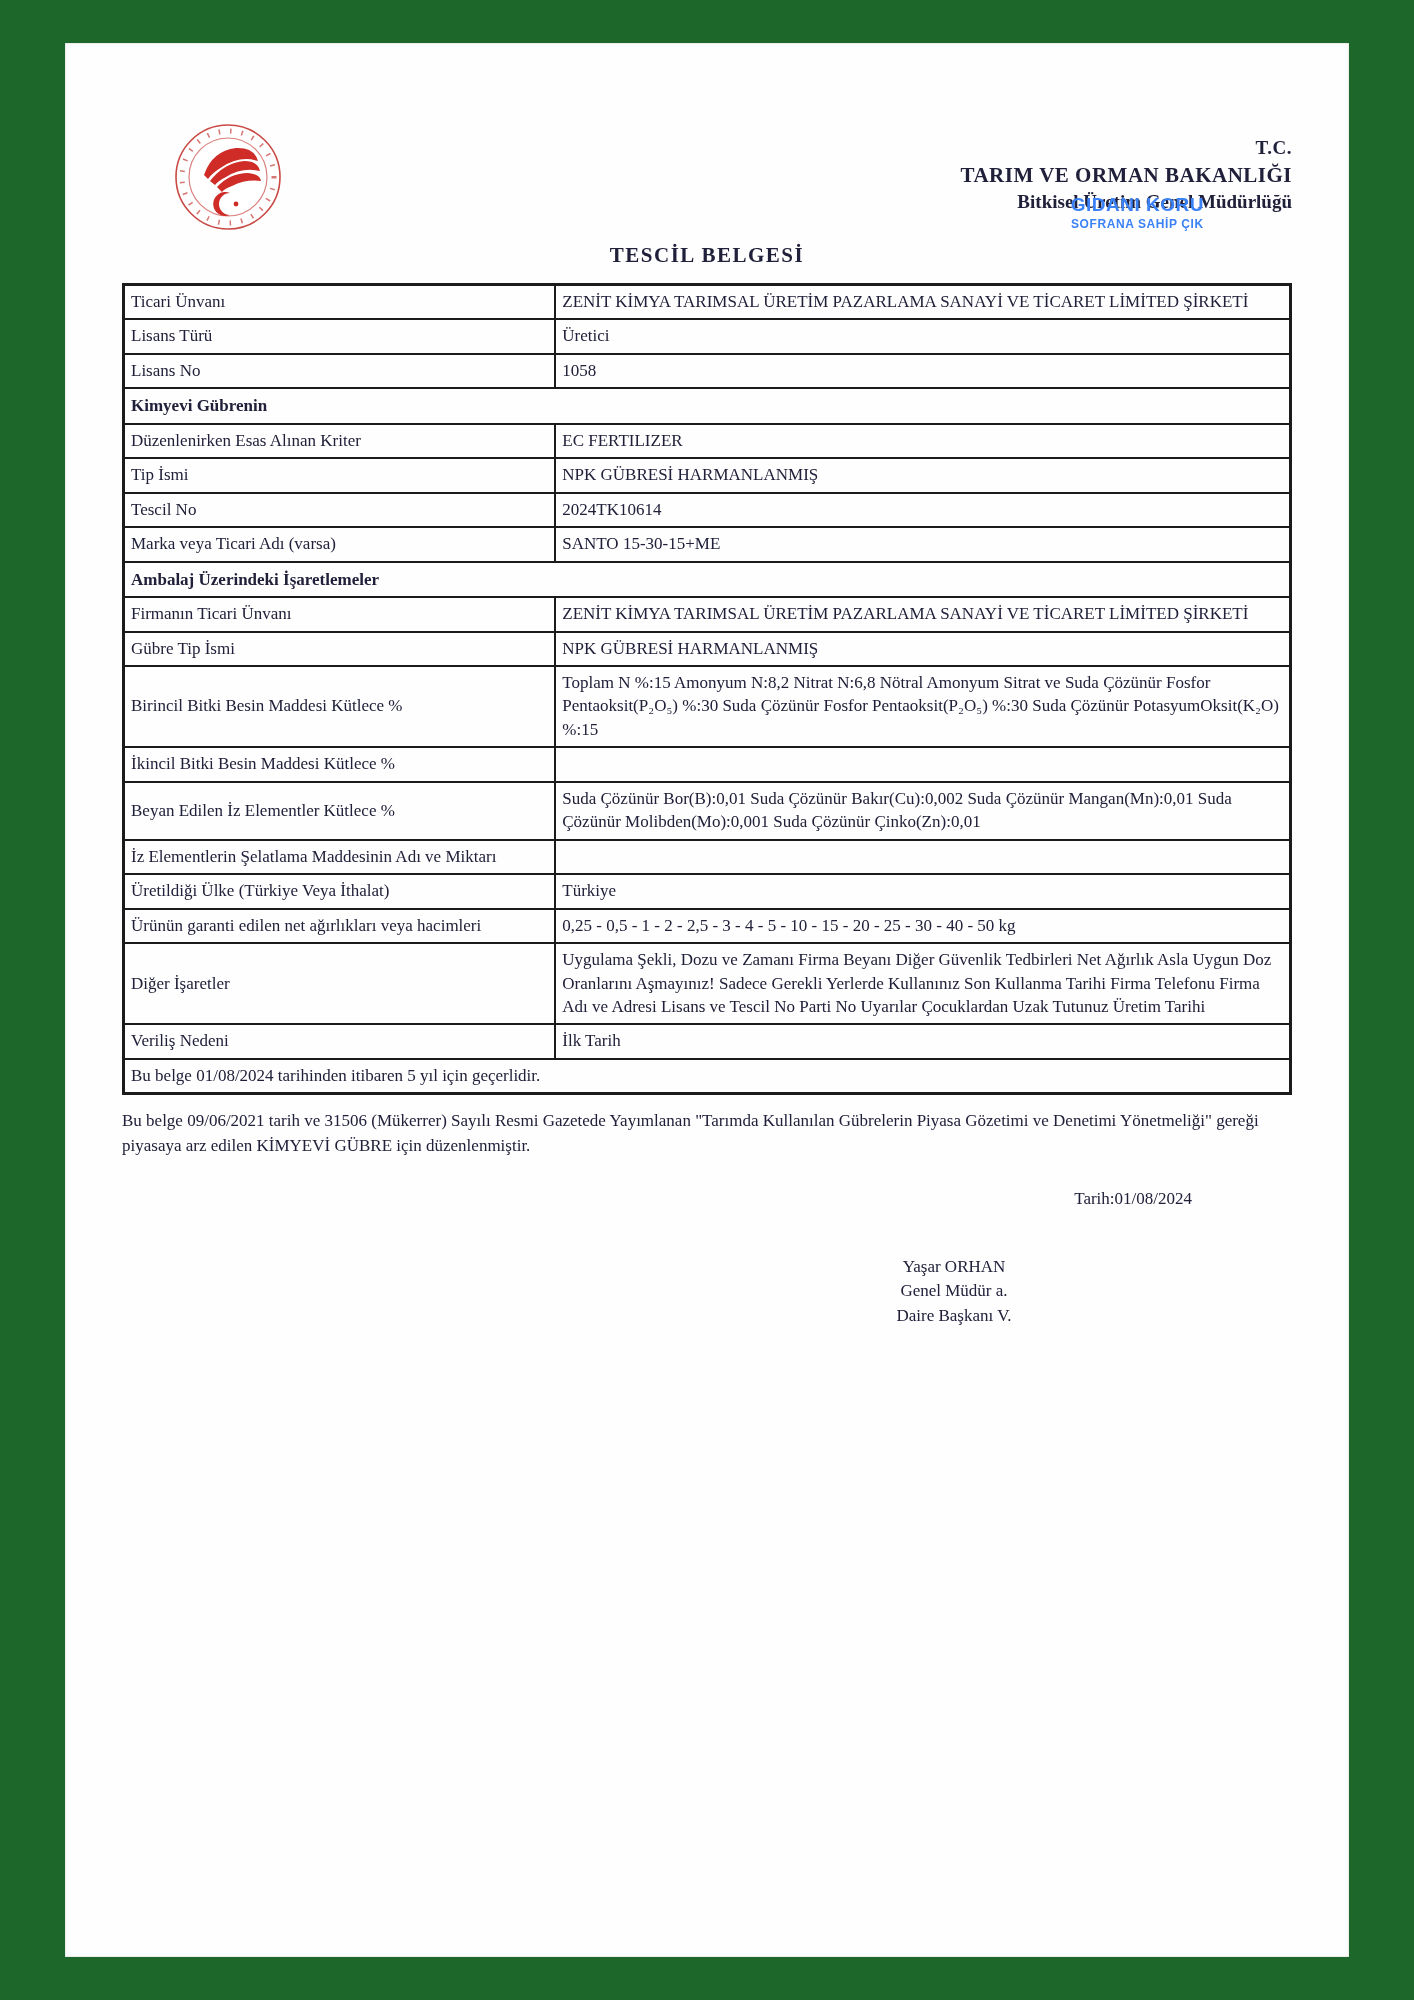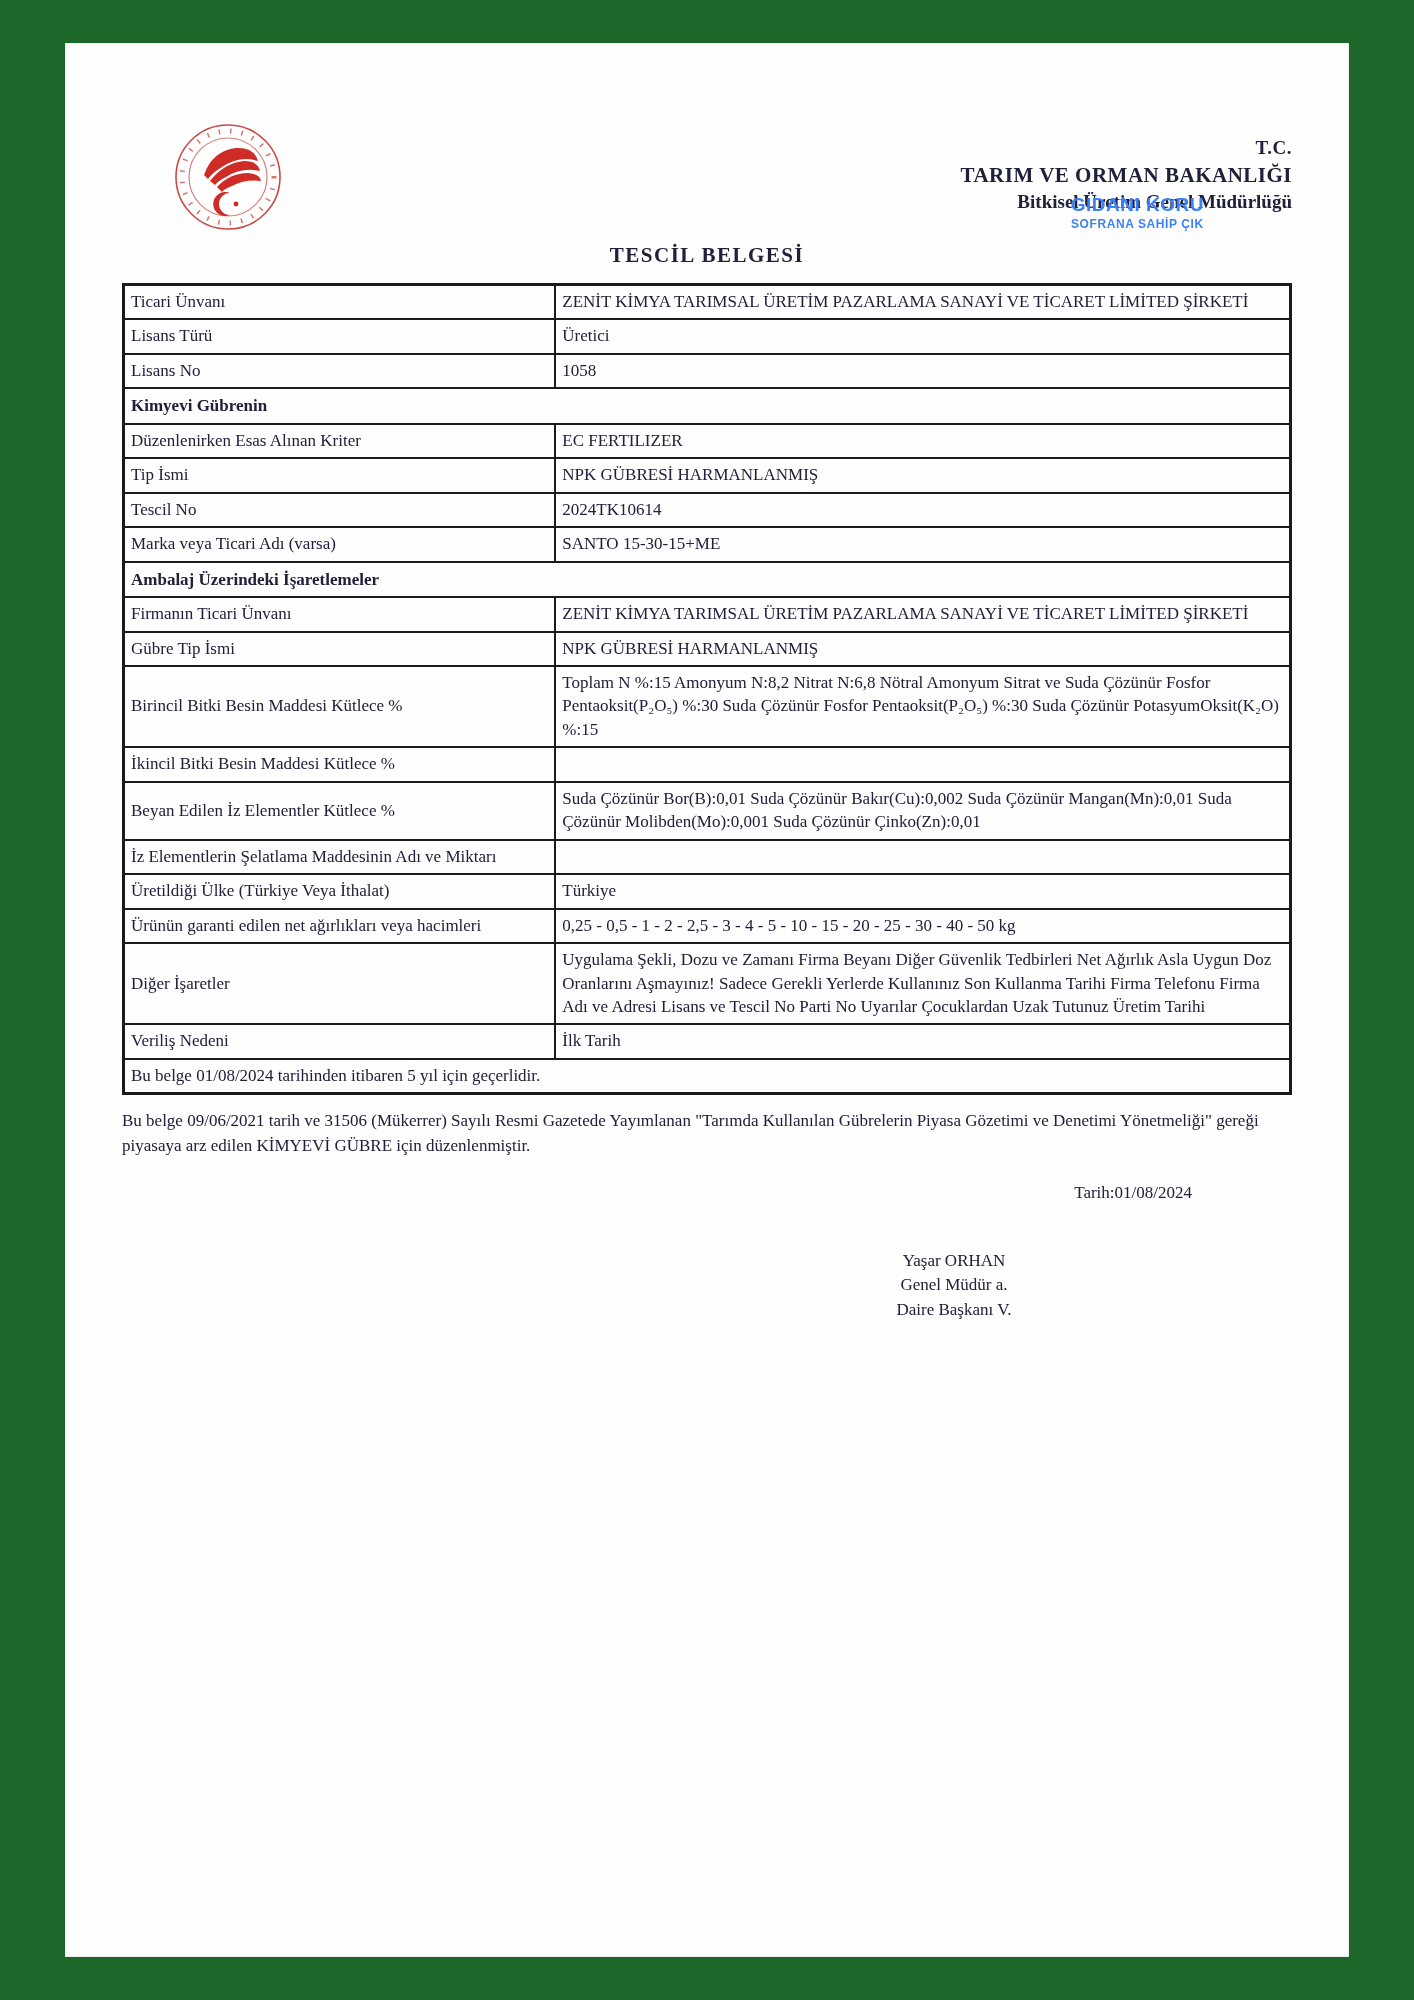--- a/index.html
+++ b/index.html
@@ -52,21 +52,21 @@
     vertical-align:middle;
     overflow-wrap:break-word;
   }
   tr.section-row td{font-weight:bold;padding-top:5px;padding-bottom:5px;}
   td.value-cell{padding-left:9px;}
   td.full-cell{padding-top:6px;padding-bottom:6px;}
   td:empty::after{content:"\00a0";}
 
   
   .reg-note{margin-top:14px;font-size:17px;line-height:1.45;text-align:left;}
-  .date-line{margin-top:24px;text-align:right;padding-right:100px;font-size:17px;}
+  .date-line{margin-top:30px;text-align:right;padding-right:100px;font-size:17px;}
   .signature{
     margin-top:46px;margin-left:auto;margin-right:228px;
     width:220px;text-align:center;font-size:17px;line-height:1.45;
   }
 </style>
 </head>
 <body>
 
 <div class="page">
   <div class="content">

